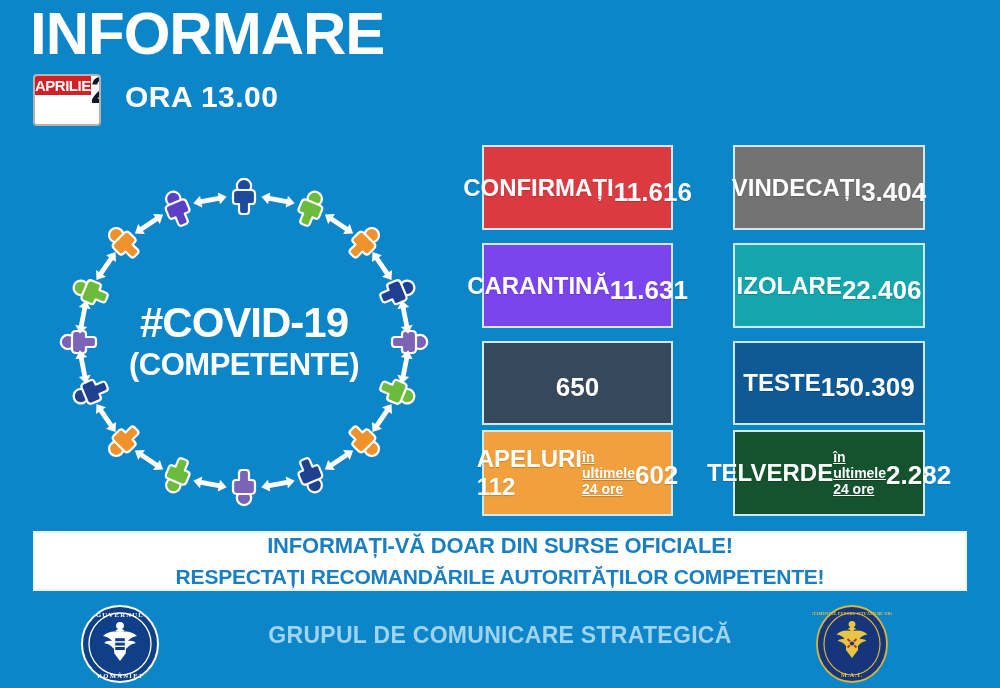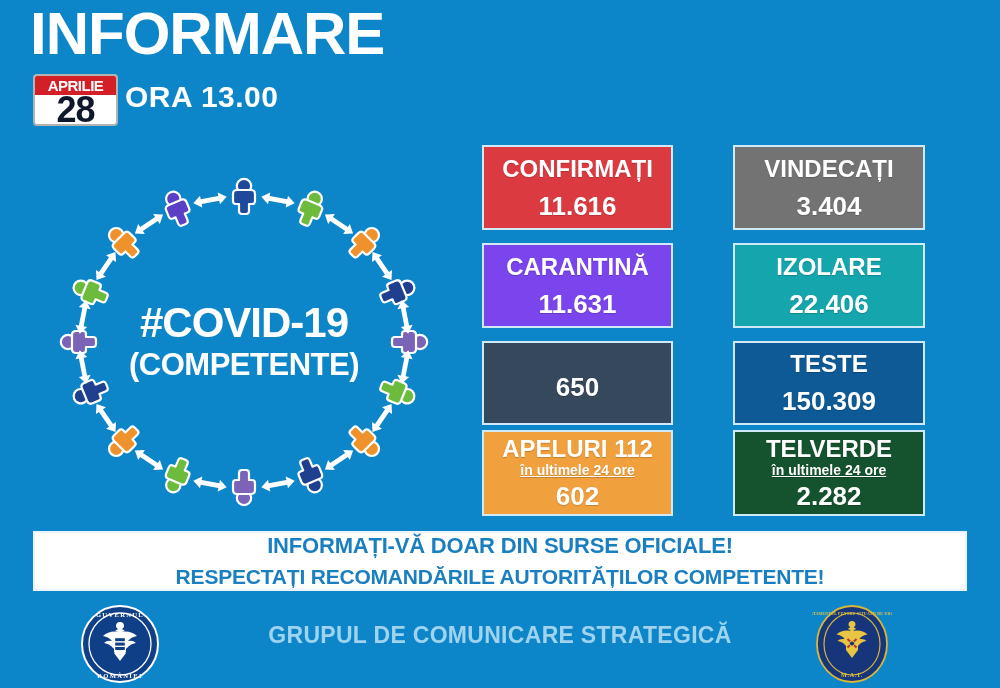--- a/index.html
+++ b/index.html
@@ -13,27 +13,27 @@
   .stage{position:relative;width:1000px;height:688px;}
 
   
   .title{
     position:absolute;left:30px;top:2px;
     font-size:60px;font-weight:bold;color:#ffffff;
     letter-spacing:-1px;line-height:1.05;
   }
   .cal{
     position:absolute;left:33px;top:74px;
-    width:85px;height:52px;
+    width:68px;height:52px;
     background:#ffffff;
     border:2px solid #b3b3b3;
     border-radius:4px;
     box-sizing:border-box;
     overflow:hidden;
-    display:flex;flex-direction:column;
+    display:flex;flex-direction:row;
   }
   .cal-month{
     background:#d32027;color:#ffffff;
     font-size:15px;font-weight:bold;
     text-align:center;line-height:19px;height:19px;
     letter-spacing:-0.5px;
   }
   .cal-day{
     flex:1;color:#0f172a;
     font-size:36px;font-weight:bold;
@@ -56,21 +56,21 @@
     text-align:center;color:#ffffff;
   }
   .covid-main{font-size:42px;font-weight:bold;letter-spacing:-1px;line-height:46px;}
   .covid-sub{font-size:31px;font-weight:bold;letter-spacing:-0.5px;line-height:38px;}
 
   
   .card{
     position:absolute;
     border:2px solid #cfe9f7;
     box-sizing:border-box;
-    display:flex;flex-direction:column;
+    display:flex;flex-direction:row;
     align-items:center;justify-content:center;
     color:#ffffff;
     text-shadow:0 1px 1px rgba(0,0,0,.18);
   }
   .card-label{font-size:24px;font-weight:bold;letter-spacing:0px;line-height:28px;}
   .card-sub{font-size:14px;font-weight:bold;line-height:16px;margin-top:-1px;text-decoration:underline;}
   .card-value{font-size:26px;font-weight:bold;line-height:30px;margin-top:8px;}
   .card.with-sub .card-value{margin-top:3px;}
 
   

